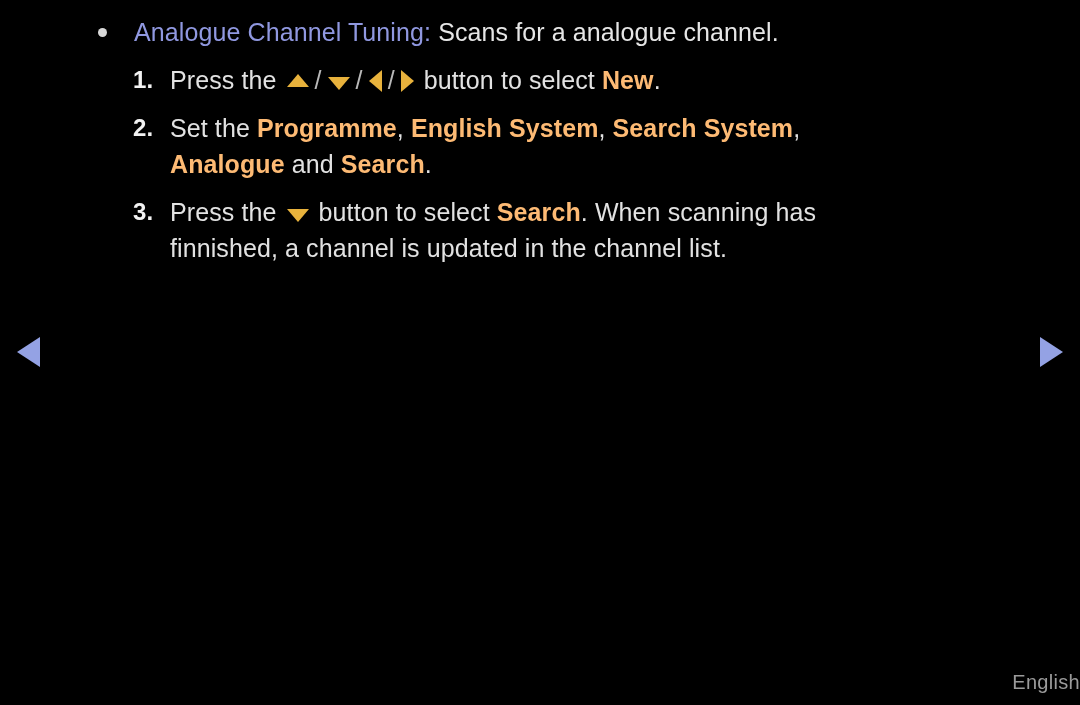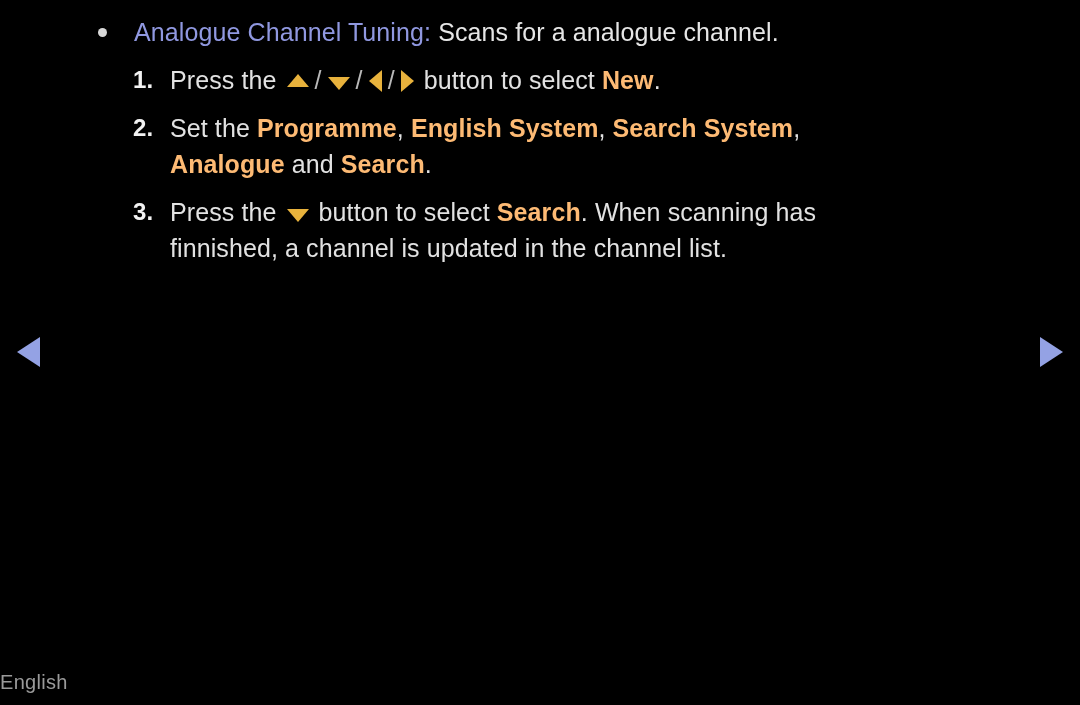--- a/index.html
+++ b/index.html
@@ -146,21 +146,21 @@
     border-bottom: 15px solid transparent;
     border-left: 23px solid #94a2e4;
   }
 
   
   #footer {
     position: absolute;
     left: 0;
     bottom: 11px;
     width: 1080px;
-    text-align: left;
+    text-align: right;
     font-size: 20px;
     color: #9a9a9a;
     letter-spacing: 0.3px;
   }
 </style>
 </head>
 <body>
 
 <div id="content">
 

